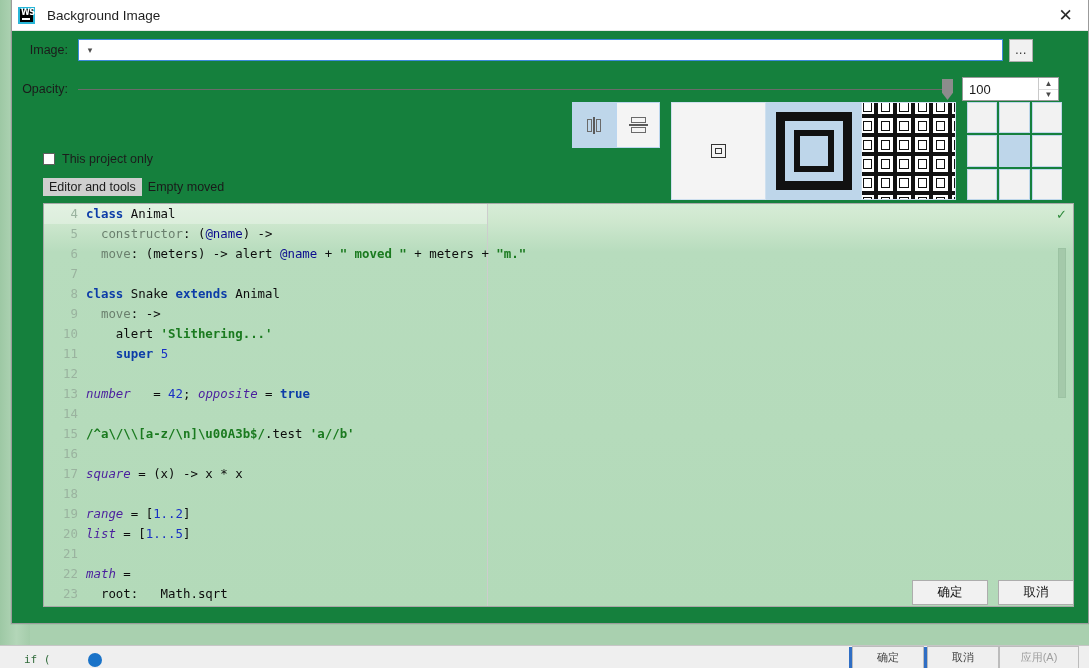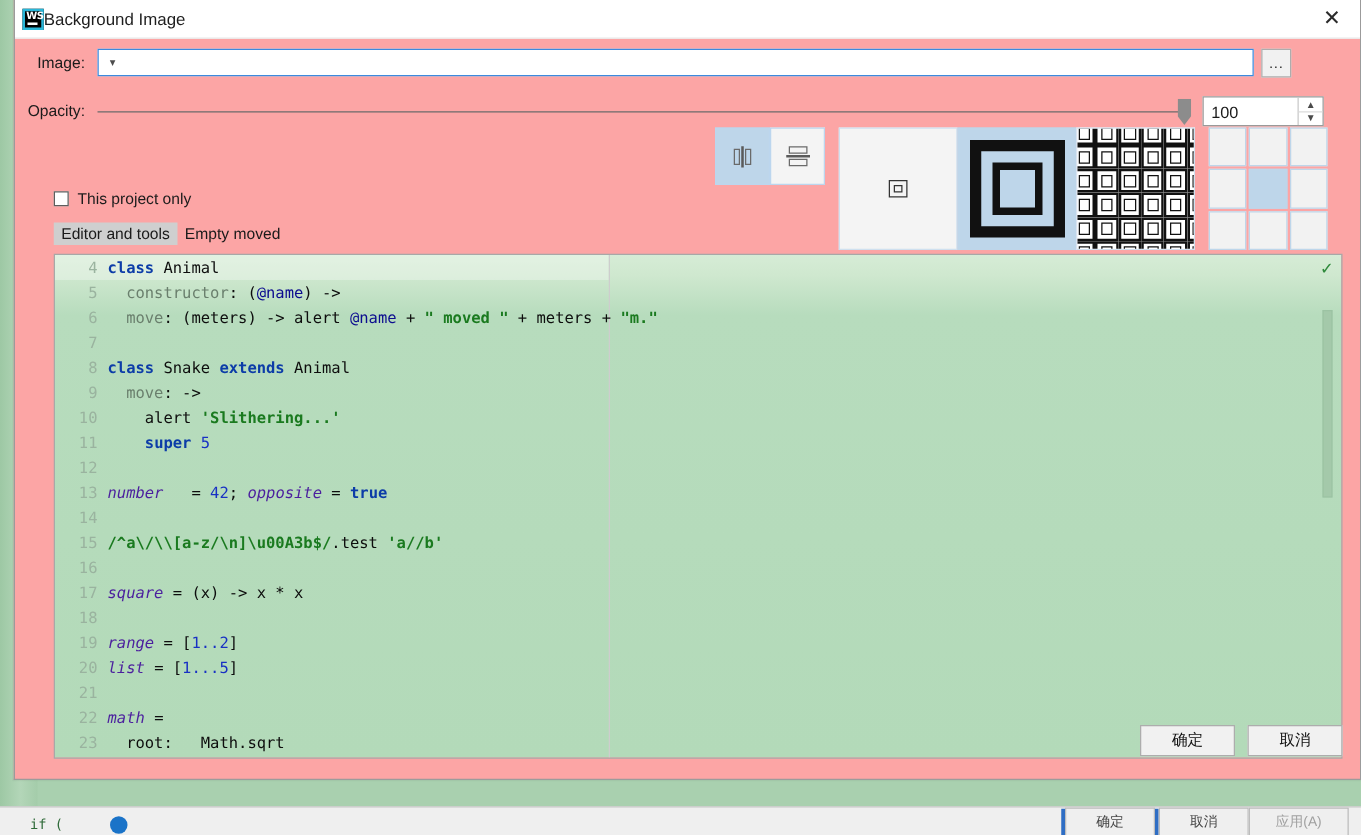--- a/index.html
+++ b/index.html
@@ -17,30 +17,30 @@
   #backdrop .bg-btnrow{position:absolute;bottom:0;height:22px;display:flex;align-items:center;}
   #backdrop .bg-btn{height:21px;border:1px solid #bcbcbc;background:#efefef;display:flex;align-items:center;justify-content:center;
     font-size:11px;color:#454545;overflow:hidden;}
   #backdrop .bg-accent{width:3px;height:21px;background:#2f6ec4;}
   #backdrop .bg-blue-dot{position:absolute;left:88px;bottom:1px;width:14px;height:14px;border-radius:50%;background:#1a73c8;}
   #backdrop .bg-code{position:absolute;left:24px;bottom:2px;font-family:"DejaVu Sans Mono",monospace;font-size:11px;color:#2f6a39;}
 
   
   #dialog{
     position:absolute;left:11px;top:0;width:1078px;height:624px;
-    background:#fca5a5;border:1px solid #9b9b9b;border-top:none;
+    background:#15803d;border:1px solid #9b9b9b;border-top:none;
     box-shadow:0 0 0 1px rgba(0,0,0,.04);
     box-sizing:border-box;
   }
   .titlebar{height:30px;background:#ffffff;display:flex;align-items:center;border-bottom:1px solid #e7e7e7;}
   .ws-icon{width:17px;height:17px;margin-left:6px;background:#000;border:2px solid #29b6d8;box-sizing:border-box;
     position:relative;flex:0 0 auto;}
   .ws-icon b{position:absolute;left:1px;top:0px;font-size:8px;line-height:8px;color:#fff;font-family:"DejaVu Sans",sans-serif;letter-spacing:-.5px;font-weight:700;}
   .ws-icon i{position:absolute;left:2px;bottom:2px;width:8px;height:2px;background:#fff;}
-  .title-text{font-size:13.5px;color:#1e1e1e;}
+  .title-text{margin-left:12px;font-size:13.5px;color:#1e1e1e;}
   .titlebar .spacer{flex:1;}
   .close-btn{width:45px;height:30px;display:flex;align-items:center;justify-content:center;font-size:17px;color:#2b2b2b;
     font-family:"DejaVu Sans",sans-serif;}
 
   
   .row-image{position:absolute;left:0;top:36px;width:100%;height:28px;display:flex;align-items:center;}
   .lbl{font-size:12.5px;color:#1b1b1b;}
   .row-image .lbl{width:66px;text-align:right;padding-right:10px;box-sizing:border-box;}
   .combo{position:relative;width:925px;height:22px;background:#fff;border:1px solid #3c8add;box-sizing:border-box;display:flex;align-items:center;}
   .combo .val{padding-left:5px;font-size:12.5px;color:#0d0d0d;flex:1;white-space:nowrap;overflow:hidden;}

